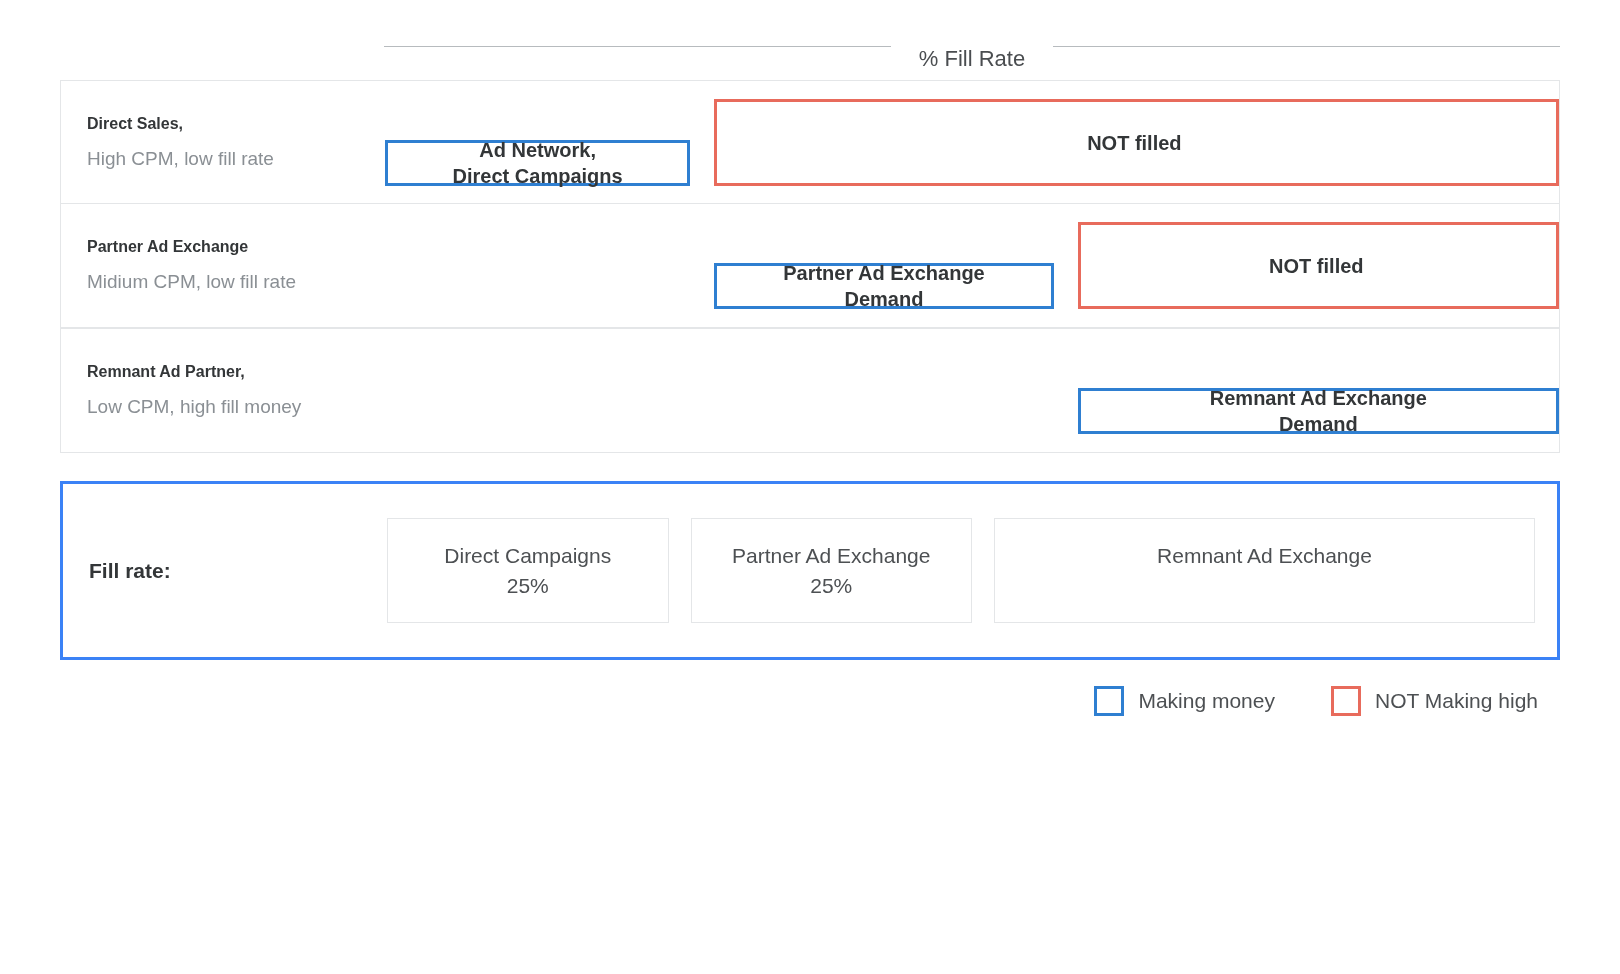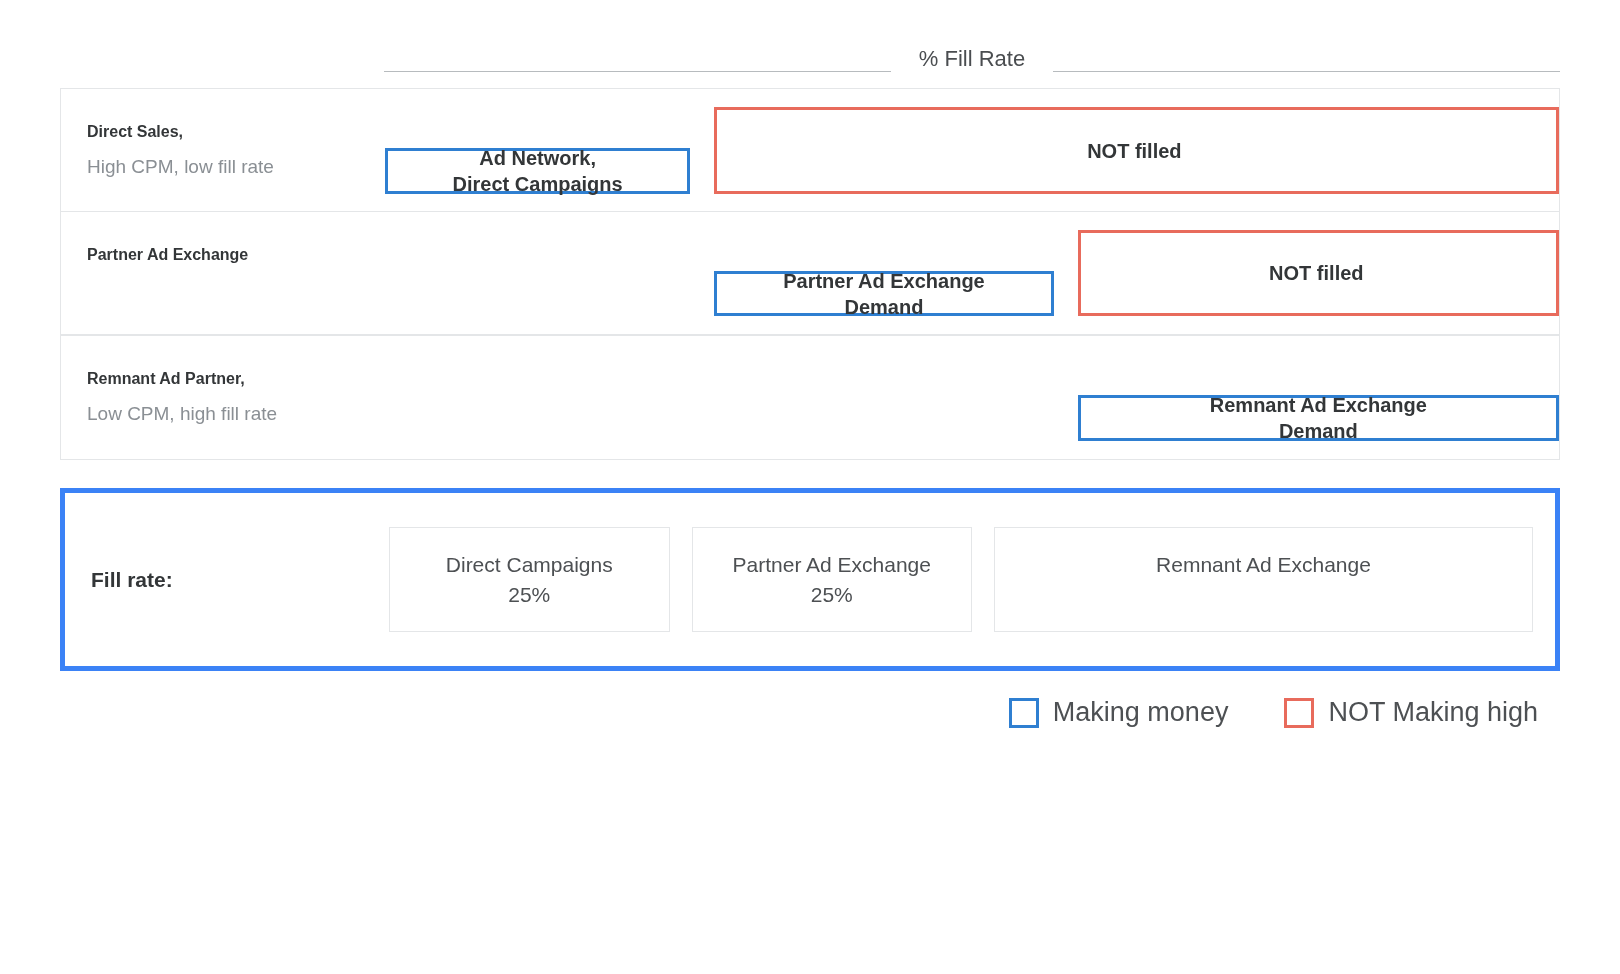--- a/index.html
+++ b/index.html
@@ -18,23 +18,23 @@
     color:var(--text-dark);
     background:#ffffff;
   }
   .page{
     padding:46px 60px 40px 60px;
   }
 
   
   .header-row{
     display:flex;
-    align-items:flex-end;
+    align-items:flex-start;
     margin-left:324px;      
-    margin-bottom:16px;
+    margin-bottom:8px;
   }
   .header-row .rule{
     flex:1;
     height:0;
     border-top:1px solid #b7bbbe;
   }
   .header-row .label{
     padding:0 28px;
     font-size:22px;
     color:#4a4d50;
@@ -95,21 +95,21 @@
     font-size:30px;
     line-height:1;
     color:#2f3234;
     user-select:none;
     pointer-events:none;
   }
 
   
   .summary{
     margin-top:28px;
-    border:5px solid #3b82f6;
+    border:3px solid #3b82f6;
     display:flex;
     align-items:center;
     padding:34px 22px;
   }
   .summary .left{
     width:302px;
     font-size:21px;
     font-weight:600;
     padding-left:4px;
   }
@@ -128,21 +128,21 @@
   .summary .gap{width:22px;}
 
   
   .legend{
     display:flex;
     justify-content:flex-end;
     align-items:center;
     gap:56px;
     margin-top:26px;
     padding-right:22px;
-    font-size:27px;
+    font-size:21px;
     color:#4d5053;
   }
   .legend .item{display:flex;align-items:center;gap:14px;}
   .legend .sw{width:30px;height:30px;background:#fff;}
   .legend .sw.blue{border:3px solid var(--blue);}
   .legend .sw.red {border:3px solid var(--red);}
 </style>
 </head>
 <body>
 
@@ -165,33 +165,34 @@
     </div>
   </div>
 
   <div class="arrow" style="margin-left:324px; left:calc(60px + 324px + 27% * (1620px - 120px - 324px) - 8px); margin-top:-2px; position:static; display:block; text-align:left;"></div>
 
   <span class="arrow" style="position:absolute; left:calc(60px + 324px + 0.27 * (1620px - 120px - 324px - 18px)); top:230px;">↓</span>
 
   <div class="row">
     <div class="left">
       <div class="t1">Partner Ad Exchange</div>
+      <div class="t2">Midium CPM, low fill rate</div>
     </div>
     <div class="right">
       <div class="box blue" style="left:28%; width:29%;">Partner Ad Exchange<br>Demand</div>
       <div class="box red" style="left:59%; right:0;">NOT filled</div>
     </div>
   </div>
 
   <span class="arrow" style="position:absolute; left:calc(60px + 324px + 0.58 * (1620px - 120px - 324px - 18px)); top:382px;">↓</span>
 
   <div class="row">
     <div class="left">
       <div class="t1">Remnant Ad Partner,</div>
-      <div class="t2">Low CPM, high fill rate</div>
+      <div class="t2">Low CPM, high fill money</div>
     </div>
     <div class="right">
       <div class="box blue" style="left:59%; right:0;">Remnant Ad Exchange<br>Demand</div>
     </div>
   </div>
 
   <div class="summary">
     <div class="left">Fill rate:</div>
     <div class="cells">
       <div class="cell" style="flex:25">

